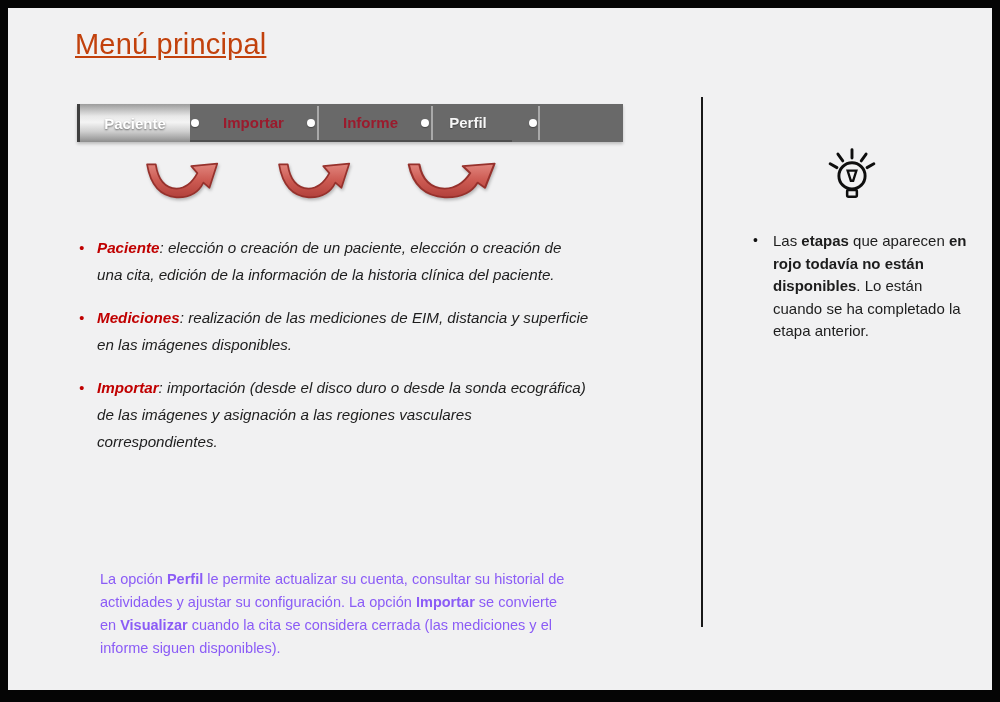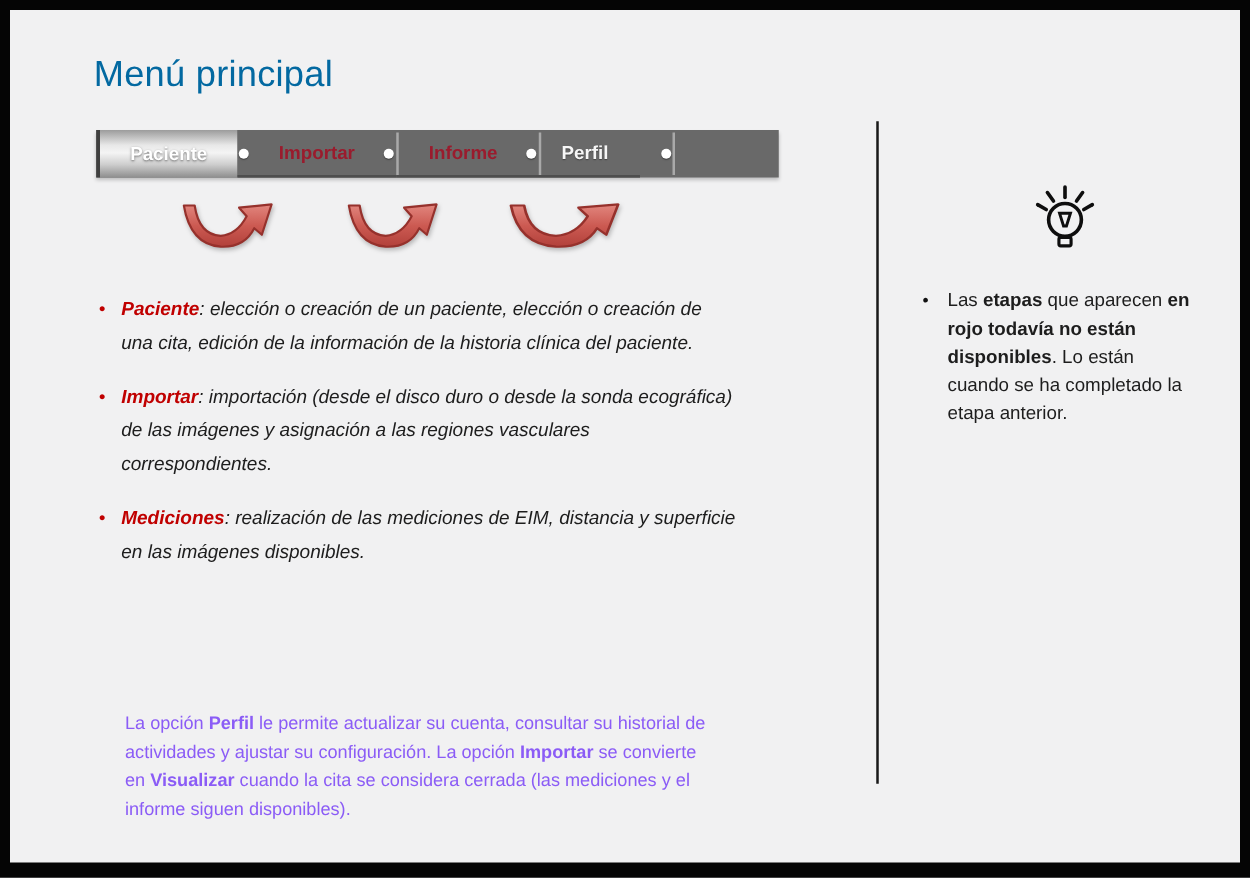--- a/index.html
+++ b/index.html
@@ -7,22 +7,22 @@
   .slide {
     position:relative; width:1000px; height:702px;
     background:#050505;
     font-family:"Liberation Sans", sans-serif;
   }
   .canvas {
     position:absolute; left:8px; top:8px; width:984px; height:682px;
     background:#f1f1f2; overflow:hidden;
   }
   .page-title {
-    position:absolute; left:67px; top:36px;
-    font-size:29px; color:#0369a1; letter-spacing:.2px;
+    position:absolute; left:67px; top:20px;
+    font-size:29px; color:#c2410c; letter-spacing:.2px;text-decoration:underline;
   }
 
   
   .menubar {
     position:absolute; left:69px; top:96px; width:546px; height:38px;
     display:flex; background:#696969;
     border-left:3px solid #3f3f3f;
     box-shadow:0 2px 3px rgba(0,0,0,.22);
   }
   .seg {
@@ -62,21 +62,21 @@
   .red { color:#c00000; font-weight:bold; }
 
   .note {
     position:absolute; left:92px; top:560px; width:470px;
     font-size:14.5px; line-height:23px; color:#8b5cf6;
   }
 
   
   .divider { position:absolute; left:693px; top:89px; width:2px; height:530px; background:#191919; }
   .bulb { position:absolute; left:812px; top:131px; }
-  .tips { position:absolute; left:727px; top:222px; width:222px; list-style:none; }
+  .tips { position:absolute; left:742px; top:222px; width:222px; list-style:none; }
   .tips li {
     position:relative; padding-left:23px;
     font-size:15px; line-height:22.5px; color:#1d1d1d; margin-bottom:26px;
   }
   .tips li::before {
     content:"•"; position:absolute; left:3px; top:-1px; color:#111; font-size:14px;
   }
 </style>
 </head>
 <body>
@@ -123,22 +123,22 @@
     </svg>
     <svg class="flow-arrow" style="left:260px; top:146px" width="88" height="52" viewBox="0 0 100 60">
       <path d="M12,12 Q18,48 46,50 Q68,51 77,33 L84,39 L93,11 L63,14 L70,22 Q61,39 46,40 Q26,39 22,12 Z" fill="url(#arrowGrad)" stroke="#96312c" stroke-width="2" stroke-linejoin="round"></path>
     </svg>
     <svg class="flow-arrow" style="left:388px; top:146px" width="106" height="52" viewBox="0 0 100 60" preserveAspectRatio="none">
       <path d="M12,12 Q18,48 46,50 Q68,51 77,33 L84,39 L93,11 L63,14 L70,22 Q61,39 46,40 Q26,39 22,12 Z" fill="url(#arrowGrad)" stroke="#96312c" stroke-width="2" stroke-linejoin="round"></path>
     </svg>
 
     <ul class="main-list">
       <li><span class="red">Paciente</span><span>: elección o creación de un paciente, elección o creación de una cita, edición de la información de la historia clínica del paciente.</span></li>
+      <li><span class="red">Mediciones</span><span>: realización de las mediciones de EIM, distancia y superficie en las imágenes disponibles.</span></li>
       <li><span class="red">Importar</span><span>: importación (desde el disco duro o desde la sonda ecográfica) de las imágenes y asignación a las regiones vasculares correspondientes.</span></li>
-      <li><span class="red">Mediciones</span><span>: realización de las mediciones de EIM, distancia y superficie en las imágenes disponibles.</span></li>
     </ul>
 
     <p class="note"><span>La opción </span><span class="b">Perfil</span><span> le permite actualizar su cuenta, consultar su historial de actividades y ajustar su configuración. La opción </span><span class="b">Importar</span><span> se convierte en </span><span class="b">Visualizar</span><span> cuando la cita se considera cerrada (las mediciones y el informe siguen disponibles).</span></p>
 
     <div class="divider"></div>
 
     <svg class="bulb" width="64" height="66" viewBox="0 0 60 68">
       <g stroke="#0e0e0e" stroke-width="3" fill="none" stroke-linecap="round">
         <circle cx="30" cy="38" r="13.5"></circle>
         <path d="M25.5,32.5 h9 l-3.3,10.5 h-2.4 Z" stroke-width="2.4"></path>

